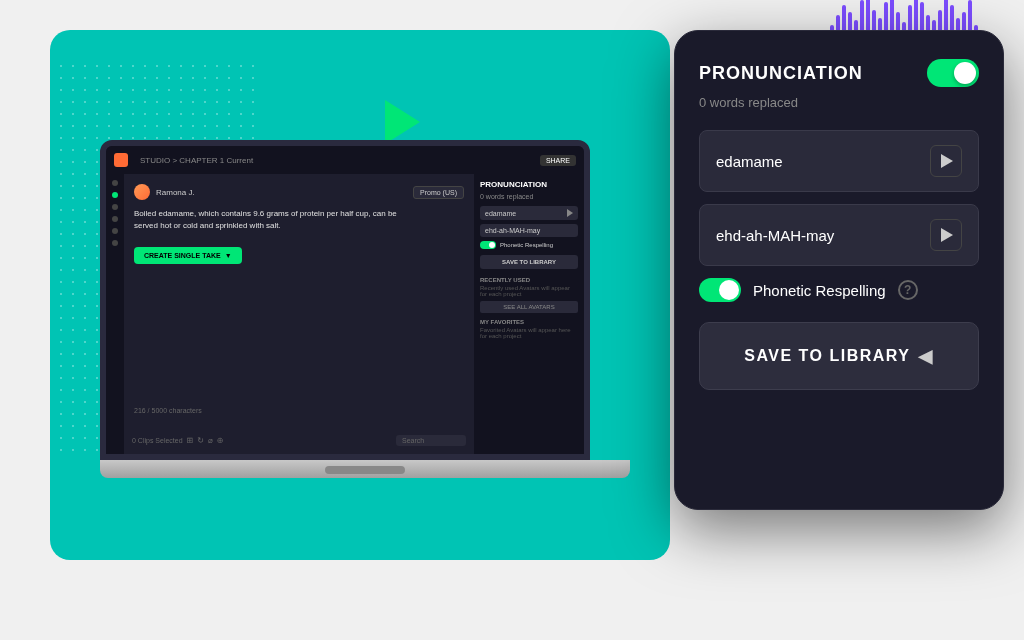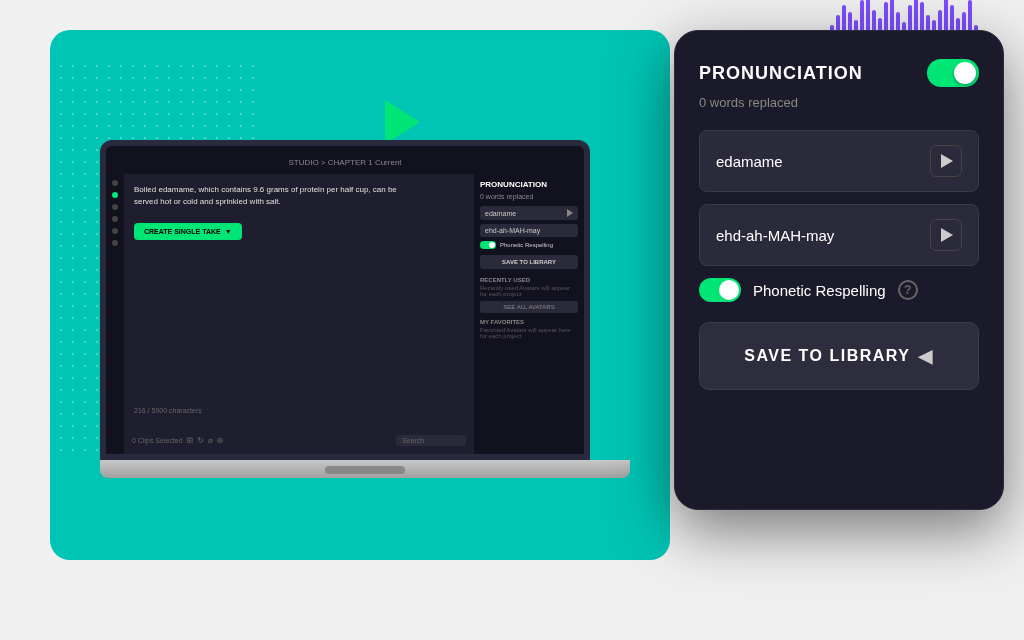--- a/index.html
+++ b/index.html
@@ -95,21 +95,20 @@
     }
 
     
     .app-header {
       background: #12121f;
       height: 28px;
       display: flex;
       align-items: center;
       padding: 0 8px;
       gap: 12px;
-      flex-direction: column;
     }
 
     .app-logo {
       width: 14px;
       height: 14px;
       background: #ff6b35;
       border-radius: 3px;
     }
 
     .app-breadcrumb {
@@ -569,20 +568,25 @@
       <div class="app-sidebar">
         <div class="sidebar-dot"></div>
         <div class="sidebar-dot active"></div>
         <div class="sidebar-dot"></div>
         <div class="sidebar-dot"></div>
         <div class="sidebar-dot"></div>
         <div class="sidebar-dot"></div>
       </div>
 
       <div class="app-main">
+        <div class="user-bar">
+          <div class="avatar-small"></div>
+          <div class="user-name">Ramona J.</div>
+          <div class="voice-select">Promo (US)</div>
+        </div>
         <div class="content-text">Boiled edamame, which contains 9.6 grams of protein per half cup, can be served hot or cold and sprinkled with salt.</div>
         <div class="create-btn">
           <span>CREATE SINGLE TAKE</span>
           <span>▼</span>
         </div>
         <div class="char-count">216 / 5000 characters</div>
 
         
         <div class="bottom-toolbar">
           <span class="selections-count">0 Clips Selected</span>

